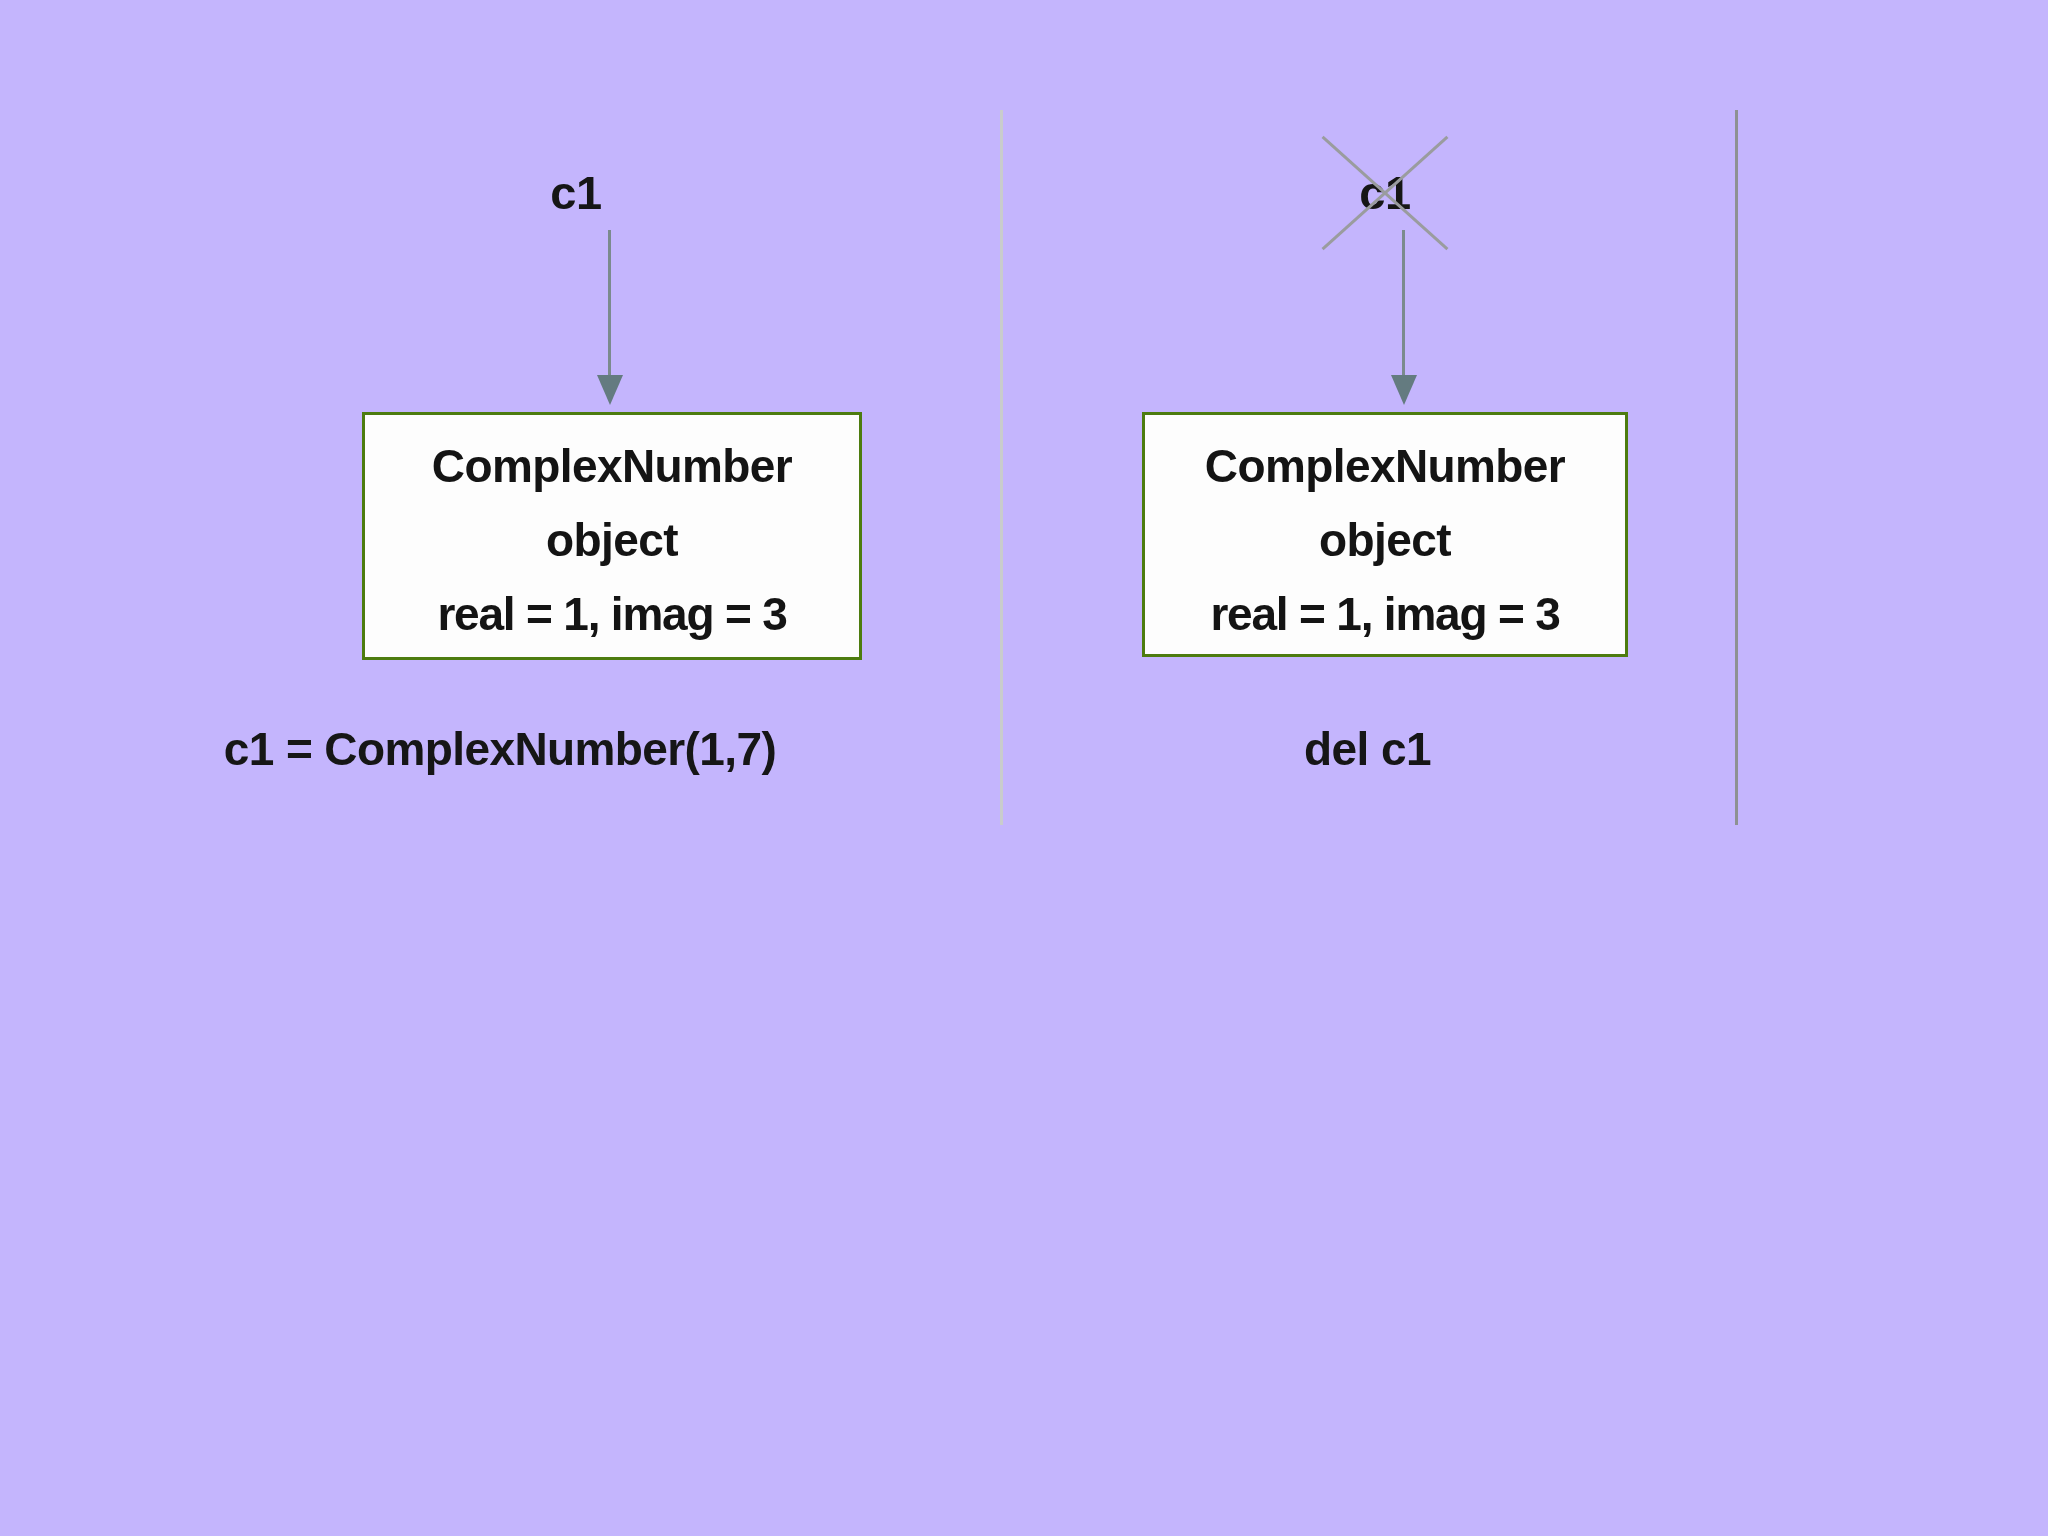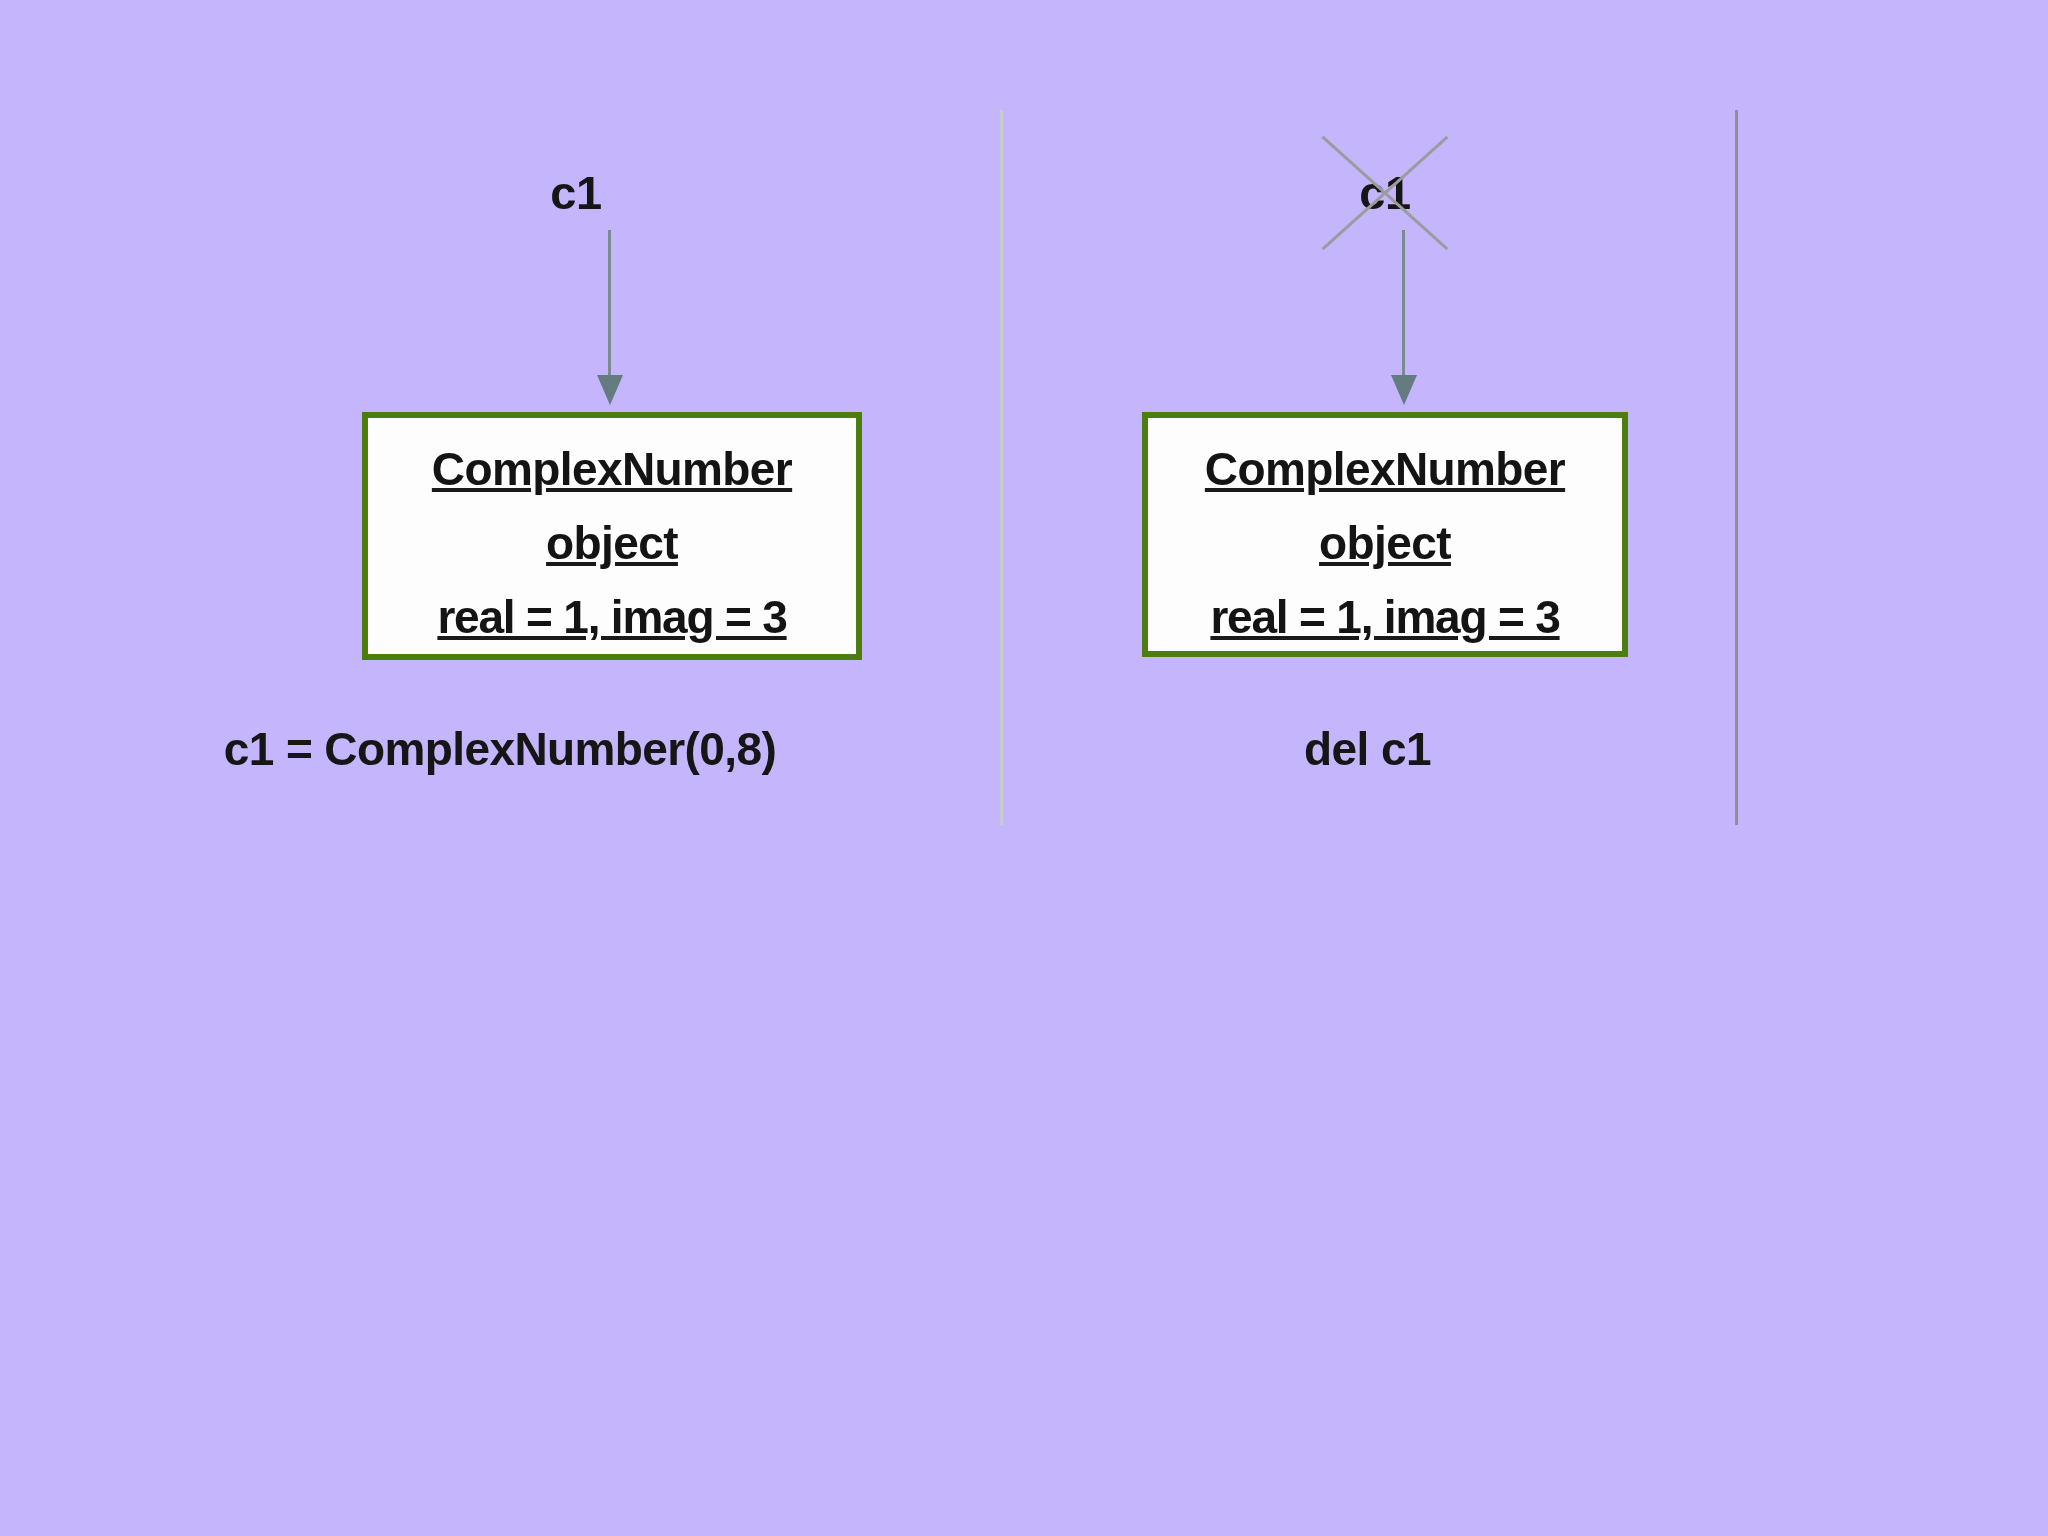--- a/index.html
+++ b/index.html
@@ -86,29 +86,28 @@
     width: 0;
     height: 0;
     border-left: 13px solid transparent;
     border-right: 13px solid transparent;
     border-top: 30px solid #647b80;
   }
 
   
   .obj-box {
     position: absolute;
-    border: 6px solid #4d7c0f;
+    border: 3px solid #4d7c0f;
     background: #fdfdfd;
     box-sizing: border-box;
     display: flex;
     flex-direction: column;
     align-items: center;
     justify-content: flex-start;
     padding-top: 14px;
-    text-decoration: underline;
   }
   .obj-line {
     font-family: "Liberation Sans", sans-serif;
     font-weight: bold;
     font-size: 46px;
     line-height: 74px;
     color: #141414;
     white-space: nowrap;
     text-align: center;
     letter-spacing: -0.6px;
@@ -140,21 +139,21 @@
       <div class="shaft" style="height: 148px;"></div>
       <div class="head" style="top: 145px;"></div>
     </div>
 
     <div class="obj-box" style="left: 362px; top: 412px; width: 500px; height: 248px;">
       <div class="obj-line">ComplexNumber</div>
       <div class="obj-line">object</div>
       <div class="obj-line attrs">real = 1, imag = 3</div>
     </div>
 
-    <div class="caption" style="left: 0px; top: 722px; width: 1000px;">c1 = ComplexNumber(0,8)</div>
+    <div class="caption" style="left: 0px; top: 722px; width: 1000px;">c1 = ComplexNumber(1,7)</div>
   </div>
 
   <div class="divider faint" style="left: 1000px; top: 110px; height: 715px;"></div>
 
   <div class="panel" id="panel-right">
 
     <div class="var-label" style="left: 325px; top: 165px; width: 120px;">c1</div>
 
     <div class="cross" style="left: 325px; top: 128px; width: 120px; height: 130px;">
       <div class="bar b1"></div>

